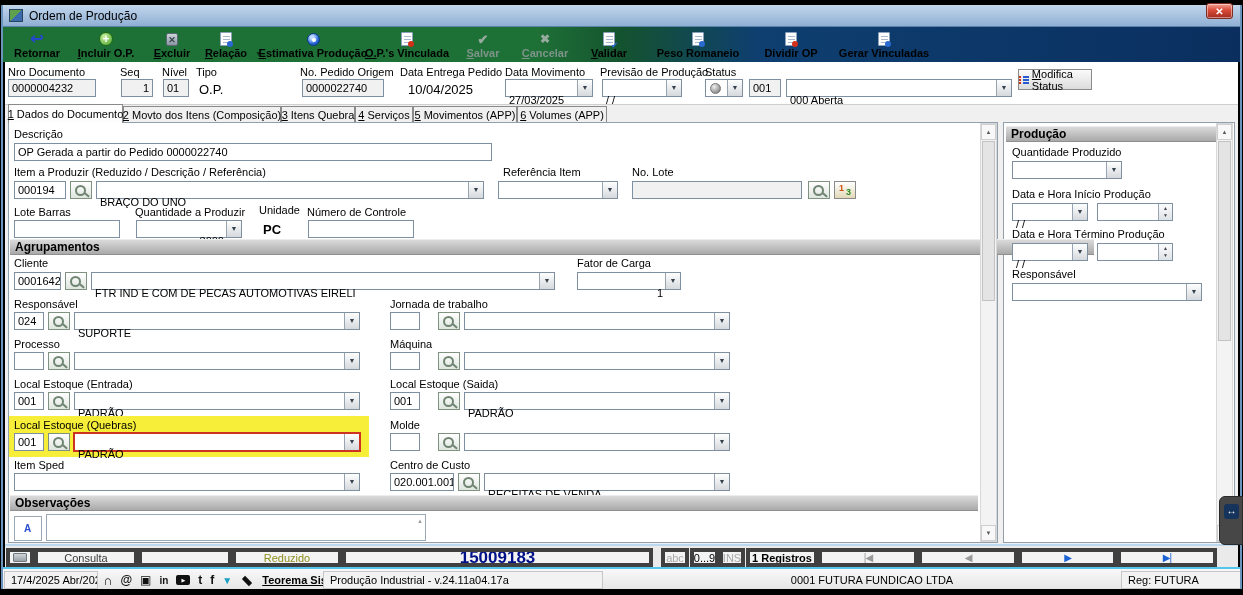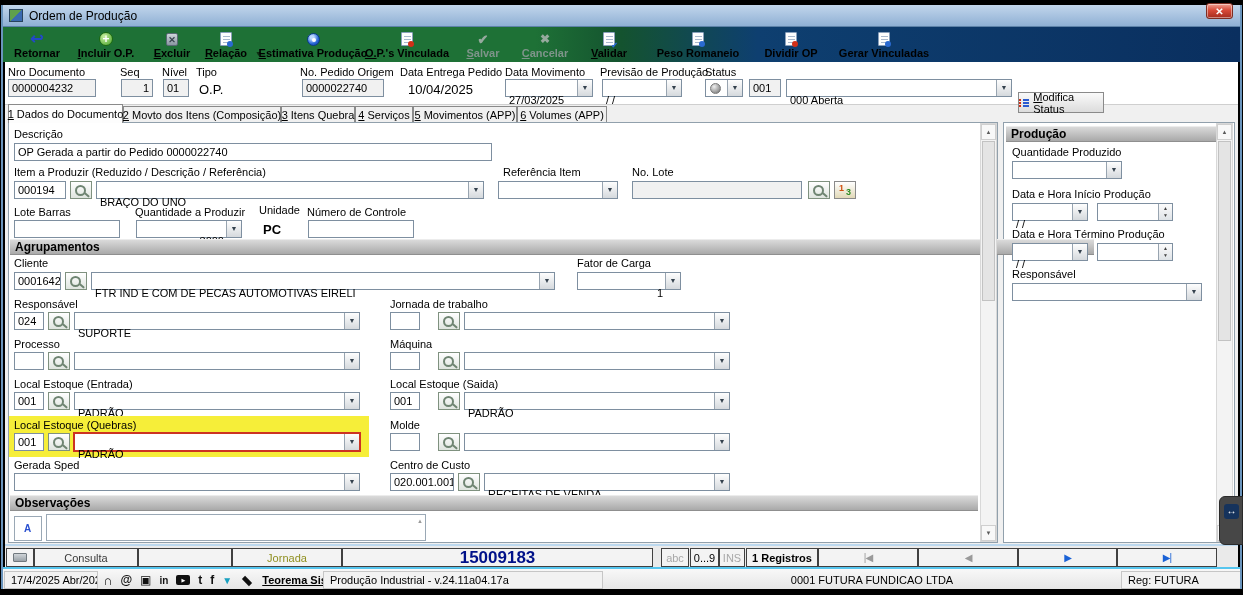--- a/index.html
+++ b/index.html
@@ -103,21 +103,21 @@
   .sb-up::before{content:"▲";}
   .sb-down::before{content:"▼";}
   .sb-thumb{position:absolute;left:1px;width:13px;background:#e4e4e4;border:1px solid #c2c2c2;}
   .hl{position:absolute;background:#f6ee39;}
   .obsbox{position:absolute;background:#fff;border:1px solid #9aa8b5;}
   .obs-a::before{content:"A";position:absolute;left:9px;top:6px;color:#2a50d0;font-size:10px;font-weight:bold;}
   .obs-scroll::before{content:"▲";position:absolute;right:2px;top:3px;font-size:6px;color:#9a9a9a;}
 
   
   .navbar{position:absolute;left:5px;top:544px;width:1233px;height:23px;background:#eaeaea;border-top:2px solid #bcd8ee;}
-  .navcell{position:absolute;top:3px;height:19px;background:#f3f3f3;border:1px solid #404040;
+  .navcell{position:absolute;top:3px;height:19px;background:#f3f3f3;border:4px solid #404040;
     display:flex;align-items:center;justify-content:center;white-space:nowrap;overflow:hidden;}
   .c-consulta{color:#3a3a3a;}
   .c-red{color:#8f8f1f;}
   .c-record{color:#001189;font-weight:bold;font-size:17px;}
   .c-gray{color:#a8a8a8;}
   .c-count{font-weight:bold;}
   .nicon{font-size:10px;letter-spacing:-1px;}
   .n-first::before{content:"|◀";color:#9a9a9a;}
   .n-prev::before{content:"◀";color:#9a9a9a;}
   .n-next::before{content:"▶";color:#1a62d6;}
@@ -271,21 +271,21 @@
     <div class="flabel" style="left:705px;top:66px">Status</div>
     <div class="cmb" style="left:705px;top:79px;width:38px">
       <span class="ball"></span>
       <span class="cmb-arr"></span>
     </div>
     <div class="tbx gray" style="left:749px;top:79px;width:32px">001</div>
     <div class="cmb" style="left:786px;top:79px;width:226px">
       <span class="cmb-val">000 Aberta</span>
       <span class="cmb-arr"></span>
     </div>
-    <div class="btn" style="left:1018px;top:92px;width:86px;height:21px">
+    <div class="btn" style="left:1018px;top:69px;width:74px;height:21px">
       <span class="list-icon"></span>
       <span class="ul">Modifica Status</span>
     </div>
   </div>
 
   <div class="layer">
     <div class="tab active" style="left:8px;top:104px;width:115px;height:19px">
       <span class="tabnum">1</span>
       <span>Dados do Documento</span>
     </div>
@@ -438,21 +438,21 @@
     <div class="flabel" style="left:390px;top:419px">Molde</div>
     <div class="tbx" style="left:390px;top:433px;width:30px"></div>
     <div class="magbtn" style="left:438px;top:433px">
         <span class="mag-glyph"></span>
       </div>
     <div class="cmb" style="left:464px;top:433px;width:266px">
       <span class="cmb-val"></span>
       <span class="cmb-arr"></span>
     </div>
 
-    <div class="flabel" style="left:14px;top:459px">Gerada Sped</div>
+    <div class="flabel" style="left:14px;top:459px">Item Sped</div>
     <div class="cmb" style="left:14px;top:473px;width:346px">
       <span class="cmb-val"></span>
       <span class="cmb-arr"></span>
     </div>
     <div class="flabel" style="left:390px;top:459px">Centro de Custo</div>
     <div class="tbx" style="left:390px;top:473px;width:64px">020.001.001</div>
     <div class="magbtn" style="left:458px;top:473px">
         <span class="mag-glyph"></span>
       </div>
     <div class="cmb" style="left:484px;top:473px;width:246px">
@@ -505,21 +505,21 @@
       <span class="sb-arrow sb-down" style="bottom:0"></span>
     </div>
   </div>
 
   <div class="navbar">
     <div class="navcell" style="left:1px;top:2px;width:28px">
       <span class="nav-grip"></span>
     </div>
     <div class="navcell c-consulta" style="left:29px;top:2px;width:104px">Consulta</div>
     <div class="navcell" style="left:133px;top:2px;width:94px"></div>
-    <div class="navcell c-red" style="left:227px;top:2px;width:110px">Jornada</div>
+    <div class="navcell c-red" style="left:227px;top:2px;width:110px">Reduzido</div>
     <div class="navcell c-record" style="left:337px;top:2px;width:311px">15009183</div>
     <div class="navcell c-gray" style="left:656px;top:2px;width:28px">abc</div>
     <div class="navcell" style="left:685px;top:2px;width:29px">0...9</div>
     <div class="navcell c-gray" style="left:714px;top:2px;width:26px">INS</div>
     <div class="navcell c-count" style="left:741px;top:2px;width:72px">1 Registros</div>
     <div class="navcell" style="left:813px;top:2px;width:100px">
         <span class="nicon n-first"></span>
       </div>
     <div class="navcell" style="left:913px;top:2px;width:100px">
         <span class="nicon n-prev"></span>

